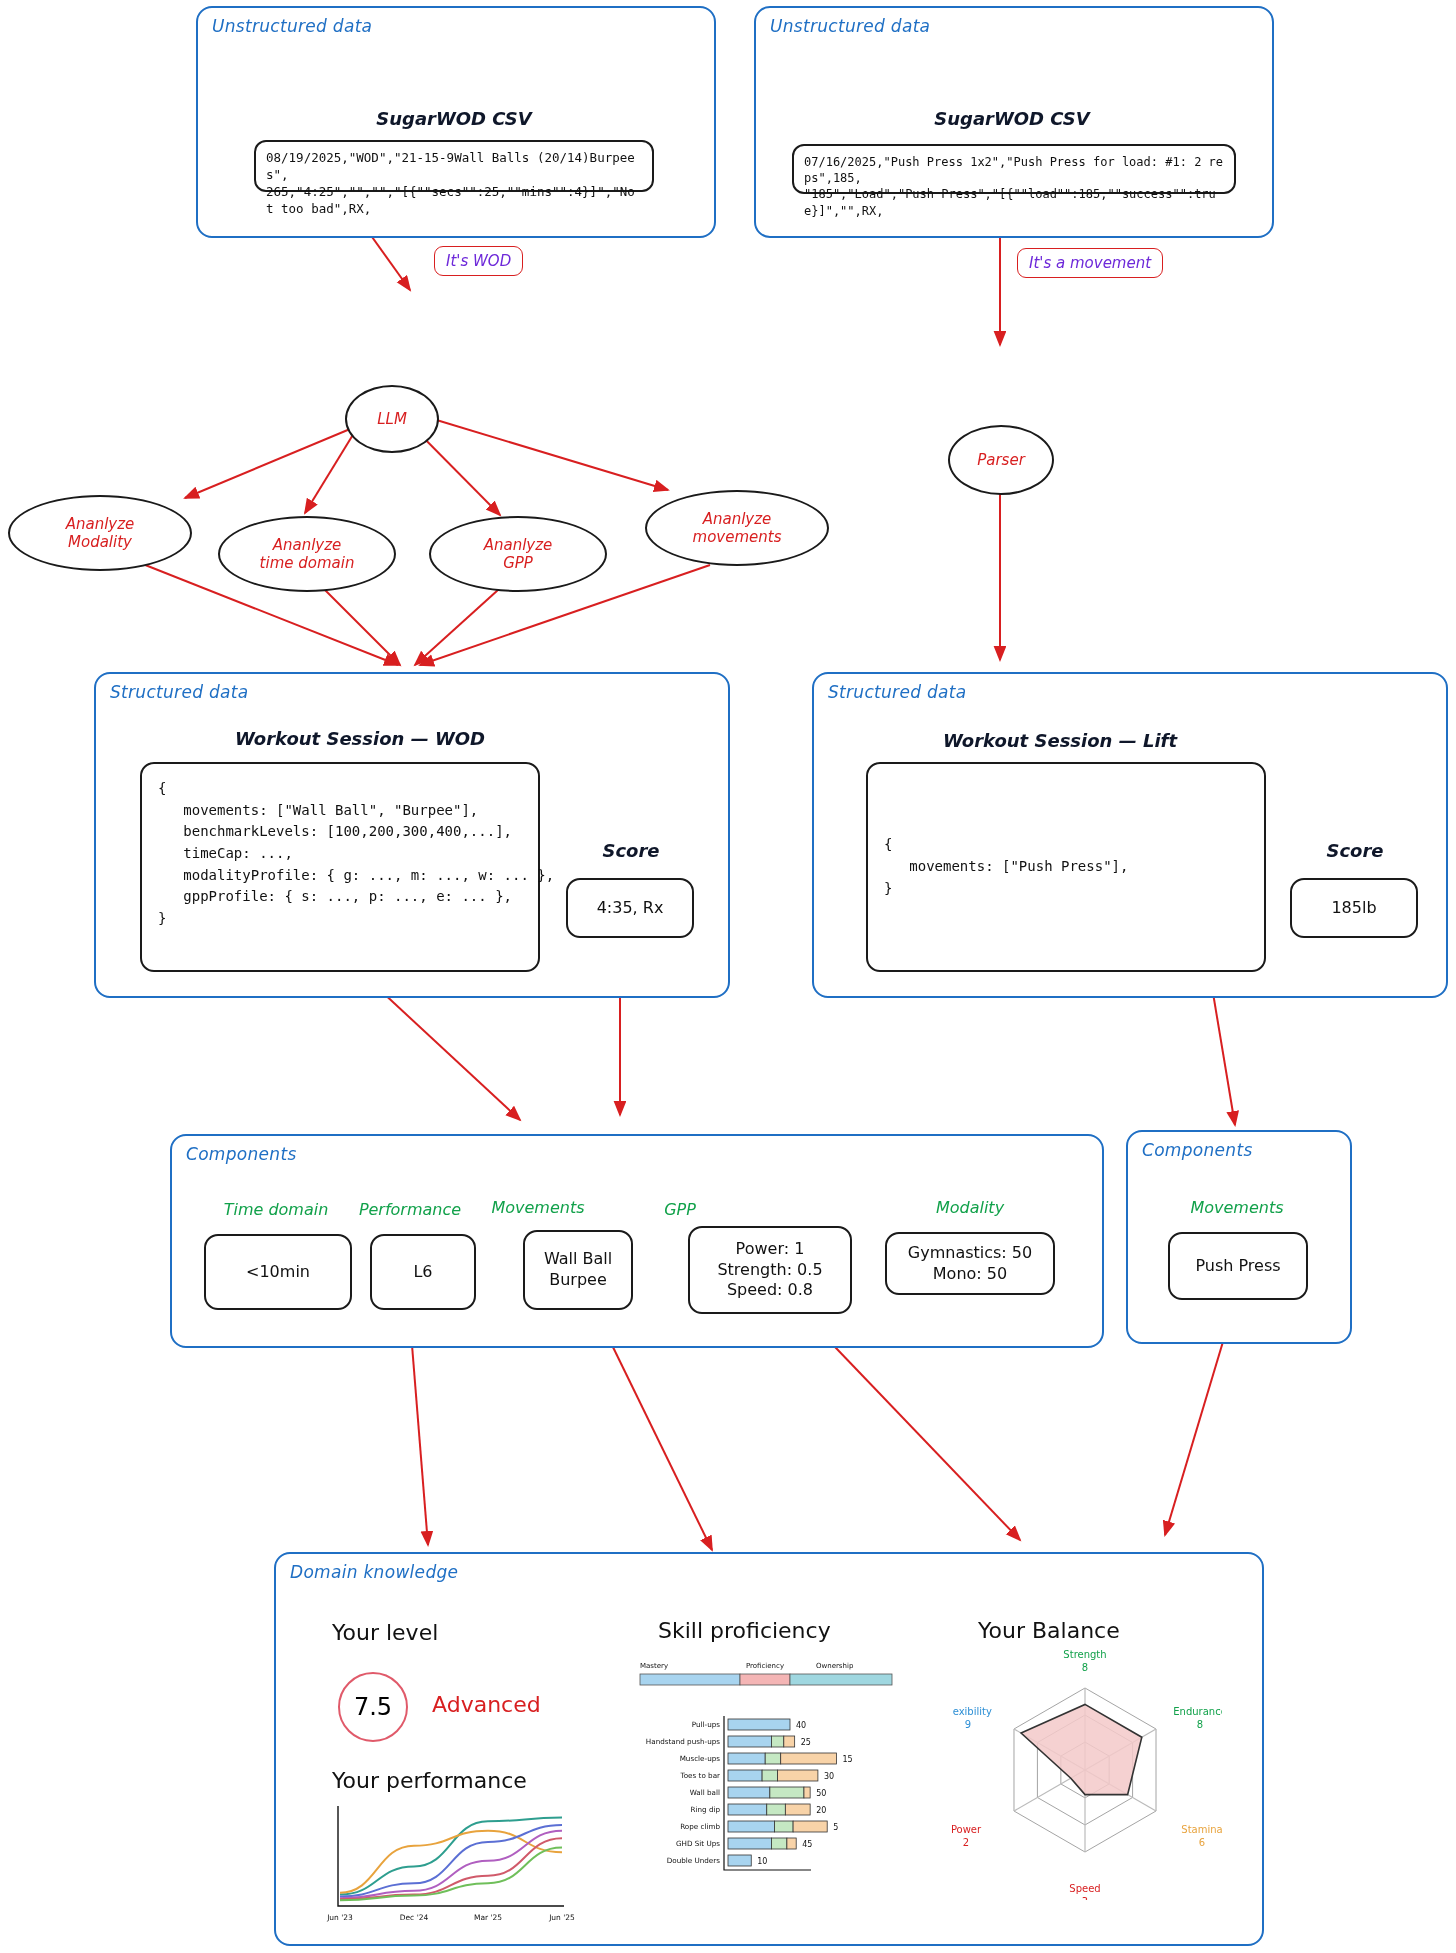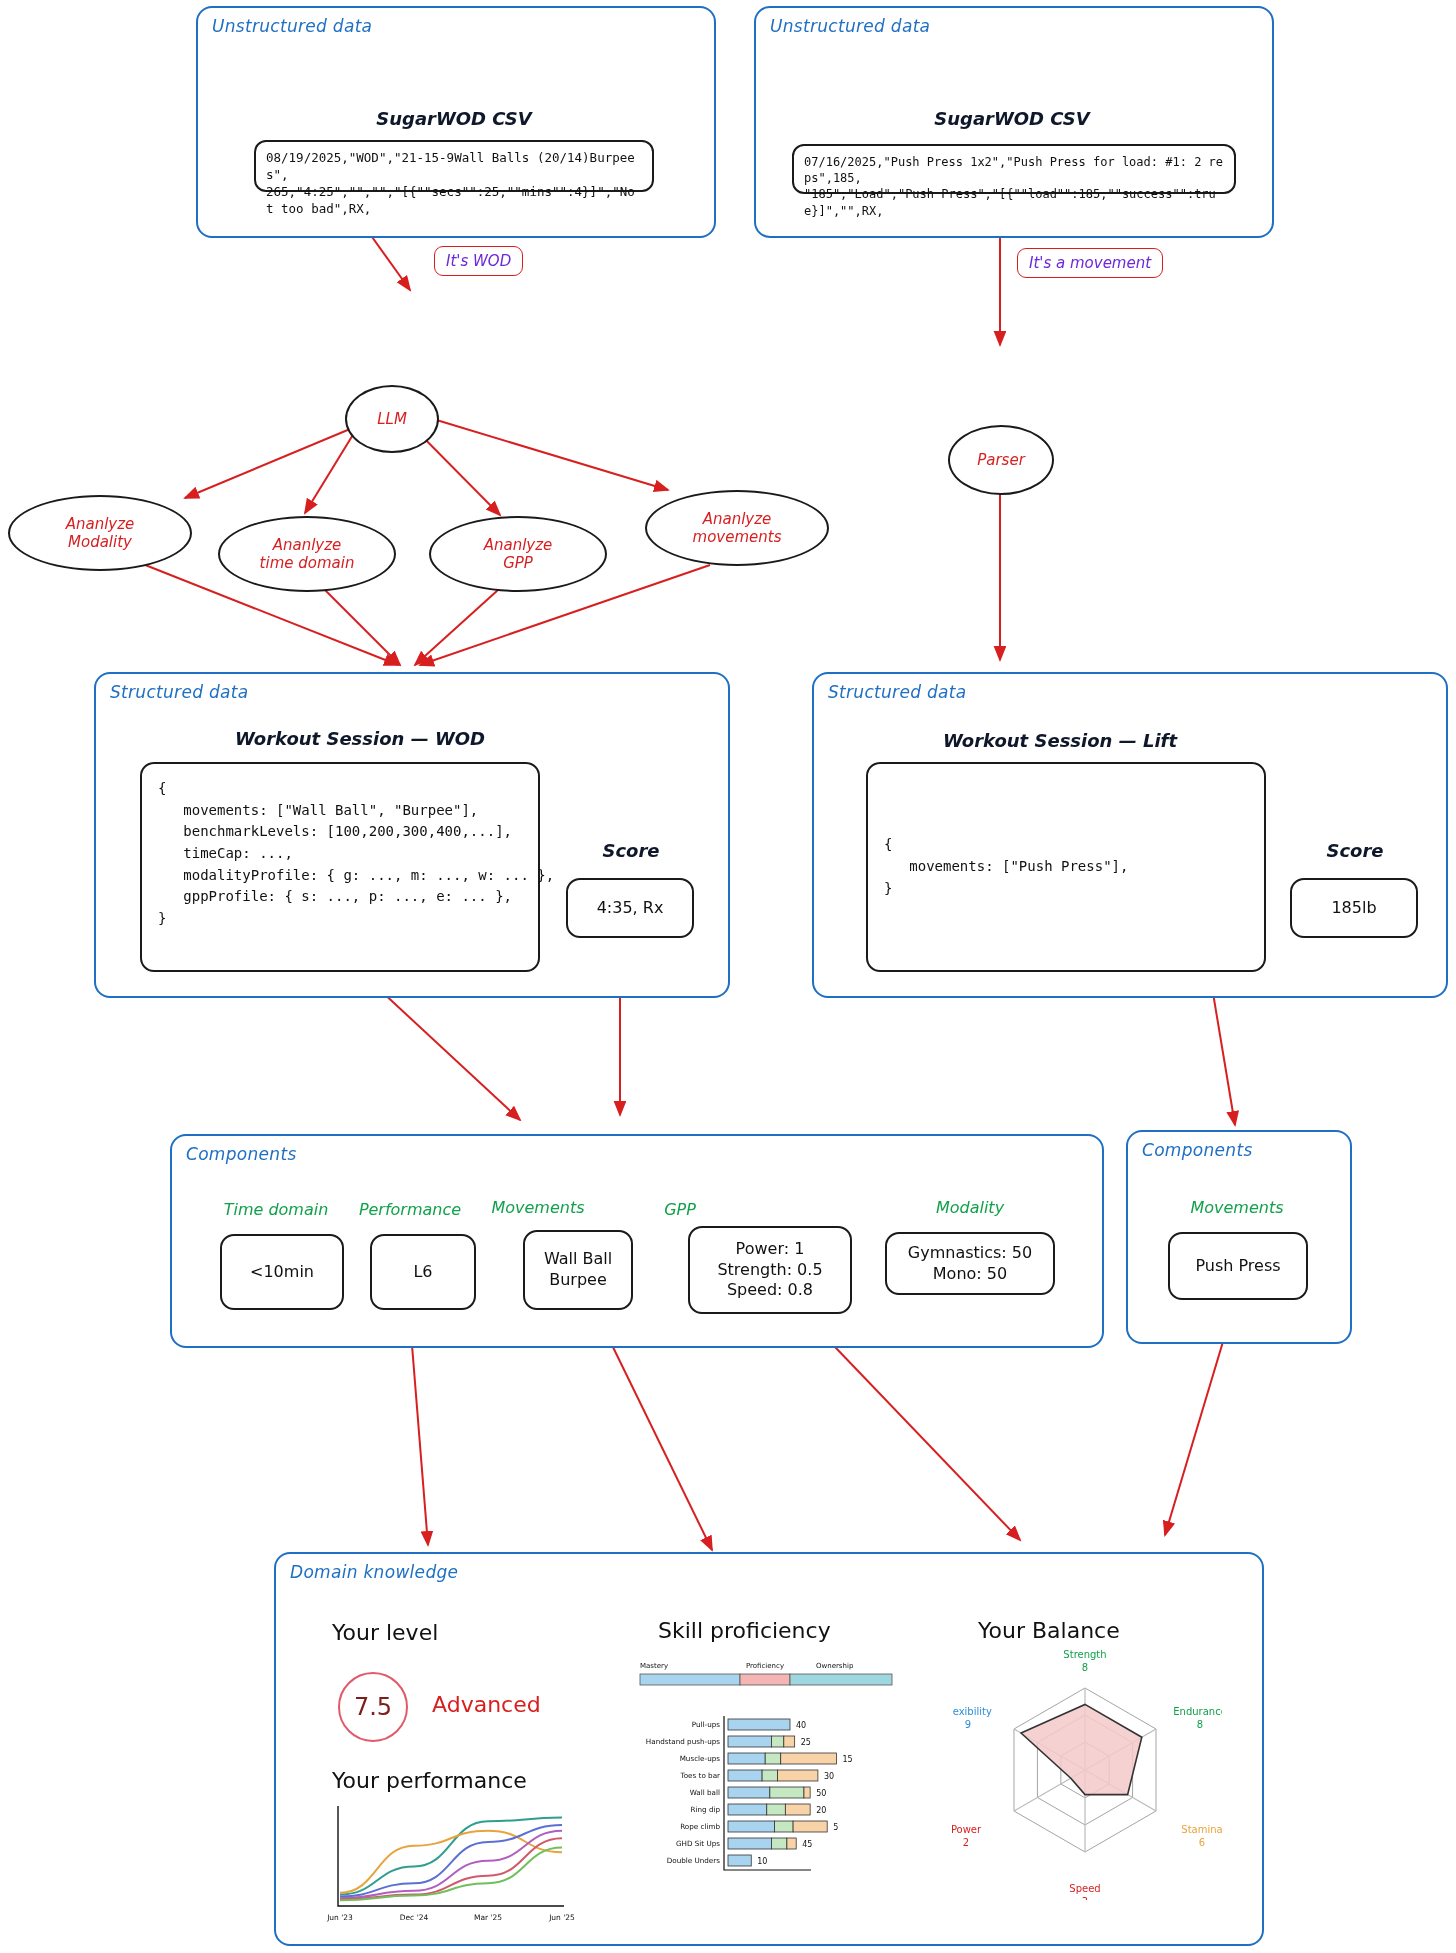--- a/index.html
+++ b/index.html
@@ -29,21 +29,21 @@
   .ell{position:absolute;border:2px solid #1a1a1a;border-radius:50%;background:#fff;
        display:flex;align-items:center;justify-content:center;text-align:center;
        color:#d81f20;font-size:15px;font-style:italic;line-height:1.2;
        font-family:"DejaVu Sans",sans-serif;white-space:pre-line;}
   .tag{position:absolute;border:1.6px solid #d81f20;border-radius:9px;background:#fff;
        color:#6d28d9;font-size:15px;font-style:italic;padding:5px 11px;
        font-family:"DejaVu Sans",sans-serif;}
 
   .sect-title{position:absolute;color:#111;font-size:22px;font-family:"DejaVu Sans",sans-serif;}
   .scorecircle{position:absolute;border:2.5px solid #e05a6a;border-radius:50%;
-               display:flex;align-items:center;justify-content:center;color:#7f1d1d;
+               display:flex;align-items:center;justify-content:center;color:#000000;
                font-size:24px;font-family:"DejaVu Sans",sans-serif;}
   .adv{position:absolute;color:#d81f20;font-size:22px;font-family:"DejaVu Sans",sans-serif;}
 </style>
 </head>
 <body>
 
 <div id="stage">
 
   <svg class="edges" viewBox="0 0 1456 1953">
     <defs>
@@ -123,21 +123,21 @@
   <div class="jsonbox" style="left:866px;top:762px;width:400px;height:210px;display:flex;align-items:center;">{
    movements: ["Push Press"],
 }</div>
   <div class="red-title" style="left:1300px;top:840px;width:110px;">Score</div>
   <div class="chip" style="left:1290px;top:878px;width:128px;height:60px;">185lb</div>
 
   <div class="grp" style="left:170px;top:1134px;width:930px;height:210px;">
     <div class="grp-label">Components</div>
   </div>
   <div class="green-title" style="left:196px;top:1200px;width:160px;">Time domain</div>
-  <div class="chip" style="left:204px;top:1234px;width:124px;height:76px;margin-left:16px;">&lt;10min</div>
+  <div class="chip" style="left:204px;top:1234px;width:148px;height:76px;">&lt;10min</div>
   <div class="green-title" style="left:330px;top:1200px;width:160px;">Performance</div>
   <div class="chip" style="left:370px;top:1234px;width:106px;height:76px;">L6</div>
   <div class="green-title" style="left:458px;top:1198px;width:160px;">Movements</div>
   <div class="chip" style="left:523px;top:1230px;width:110px;height:80px;">Wall Ball
 Burpee</div>
   <div class="green-title" style="left:600px;top:1200px;width:160px;">GPP</div>
   <div class="chip" style="left:688px;top:1226px;width:164px;height:88px;">Power: 1
 Strength: 0.5
 Speed: 0.8</div>
   <div class="green-title" style="left:880px;top:1198px;width:180px;">Modality</div>

